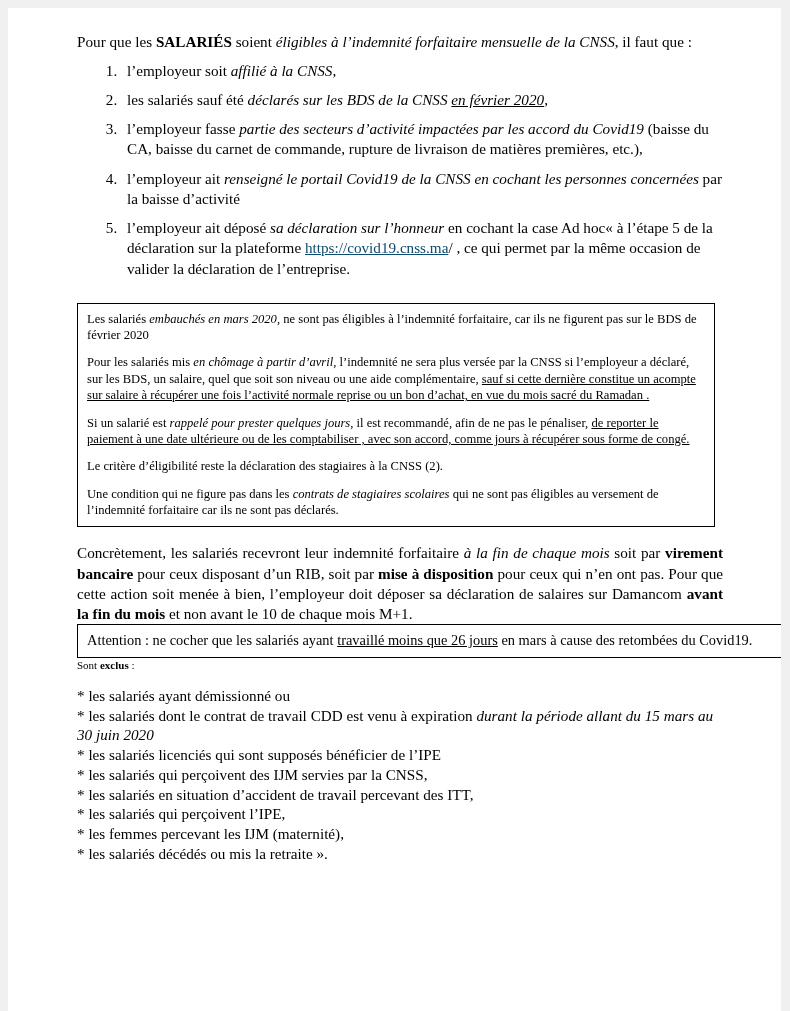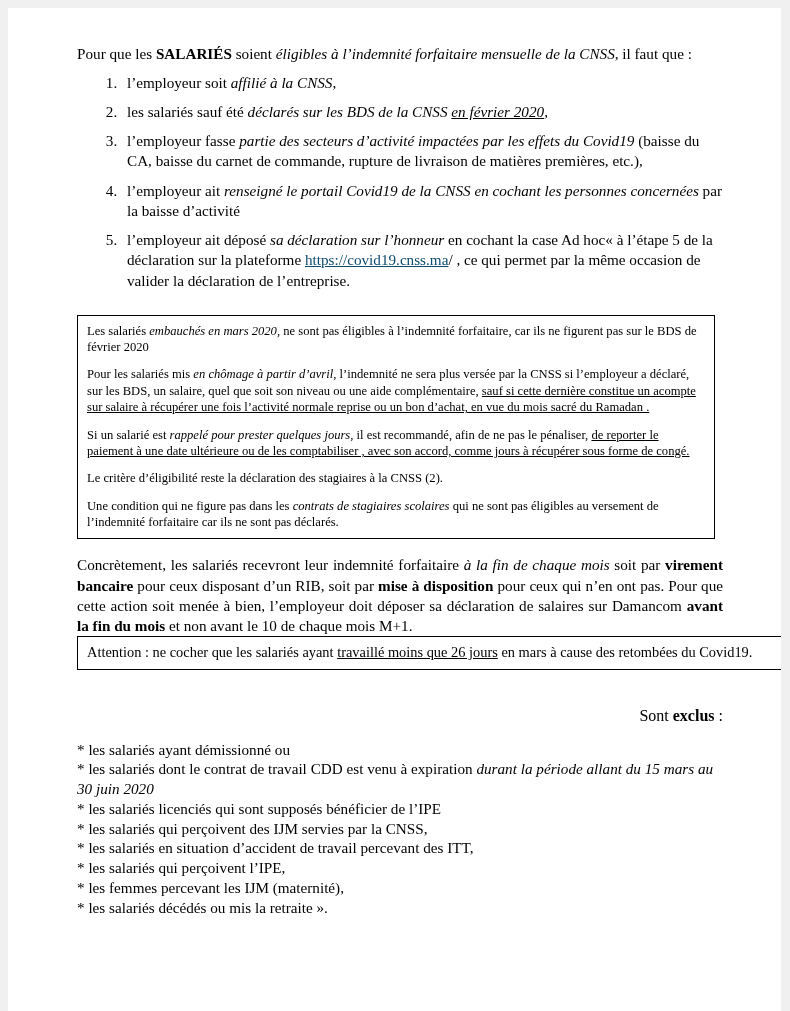--- a/index.html
+++ b/index.html
@@ -19,21 +19,21 @@
     top: 8px;
     width: 773px;
     height: 1003px;
     background: #ffffff;
     box-sizing: border-box;
     overflow: hidden;
   }
   .content {
     position: absolute;
     left: 69px;
-    top: 36px;
+    top: 24px;
     width: 646px;
     color: #000000;
   }
   p { margin: 0; }
 
   .lead {
     font-size: 15.2px;
     line-height: 1.30;
     margin-bottom: 9px;
   }
@@ -73,24 +73,22 @@
 
   .box-attention {
     width: 766px;
     font-size: 14.4px;
     line-height: 1.33;
     text-align: justify;
     padding: 6px 9px 7px 9px;
   }
 
   .excluded-head {
-    font-size: 16px;
+    font-size: 11px;
     line-height: 1.33;
-    margin-top: 35px;
-    text-align: right;
   }
   .excluded-list {
     font-size: 15.2px;
     line-height: 1.30;
     margin-top: 13px;
   }
   .excluded-list .row { white-space: normal; }
 
   b, strong { font-weight: bold; }
   i, em { font-style: italic; }
@@ -106,21 +104,21 @@
 <div id="page">
   <div class="content">
 
     <p class="lead"><span>Pour que les </span><b>SALARIÉS</b><span> soient </span><i>éligibles à l’indemnité forfaitaire mensuelle de la CNSS</i><span>, il faut que :</span></p>
 
     <ol class="conditions">
       <li><span>l’employeur soit </span><i>affilié à la CNSS</i><span>,</span></li>
 
       <li><span>les salariés sauf été </span><i>déclarés sur les BDS de la CNSS </i><i><u>en février 2020</u></i><span>,</span></li>
 
-      <li><span>l’employeur fasse </span><i>partie des secteurs d’activité impactées par les effets du Covid19</i><span> (baisse du CA, baisse du carnet de commande, rupture de livraison de matières premières, etc.),</span></li>
+      <li><span>l’employeur fasse </span><i>partie des secteurs d’activité impactées par les accord du Covid19</i><span> (baisse du CA, baisse du carnet de commande, rupture de livraison de matières premières, etc.),</span></li>
 
       <li><span>l’employeur ait </span><i>renseigné le portail Covid19 de la CNSS en cochant les personnes concernées</i><span> par la baisse d’activité</span></li>
 
       <li><span>l’employeur ait déposé </span><i>sa déclaration sur l’honneur</i><span>  en cochant la case Ad hoc« à l’étape 5 de la déclaration sur la plateforme </span><a class="link" href="#">https://covid19.cnss.ma</a><span>/ , ce qui permet par la même occasion de valider la déclaration de l’entreprise.</span></li>
     </ol>
 
     <div class="boxed box-notes">
       <p><span>Les salariés </span><i>embauchés en mars 2020,</i><span> ne sont pas éligibles à l’indemnité forfaitaire, car ils ne figurent pas sur le BDS de février 2020</span></p>
 
       <p><span>Pour les salariés mis </span><i>en chômage à partir d’avril</i><span>, l’indemnité ne sera plus versée par la CNSS si l’employeur a déclaré, sur les BDS, un salaire, quel que soit son niveau ou une aide complémentaire, </span><u>sauf si cette dernière constitue un acompte sur salaire à récupérer une fois l’activité normale reprise ou un bon d’achat, en vue du mois sacré du Ramadan .</u></p>

